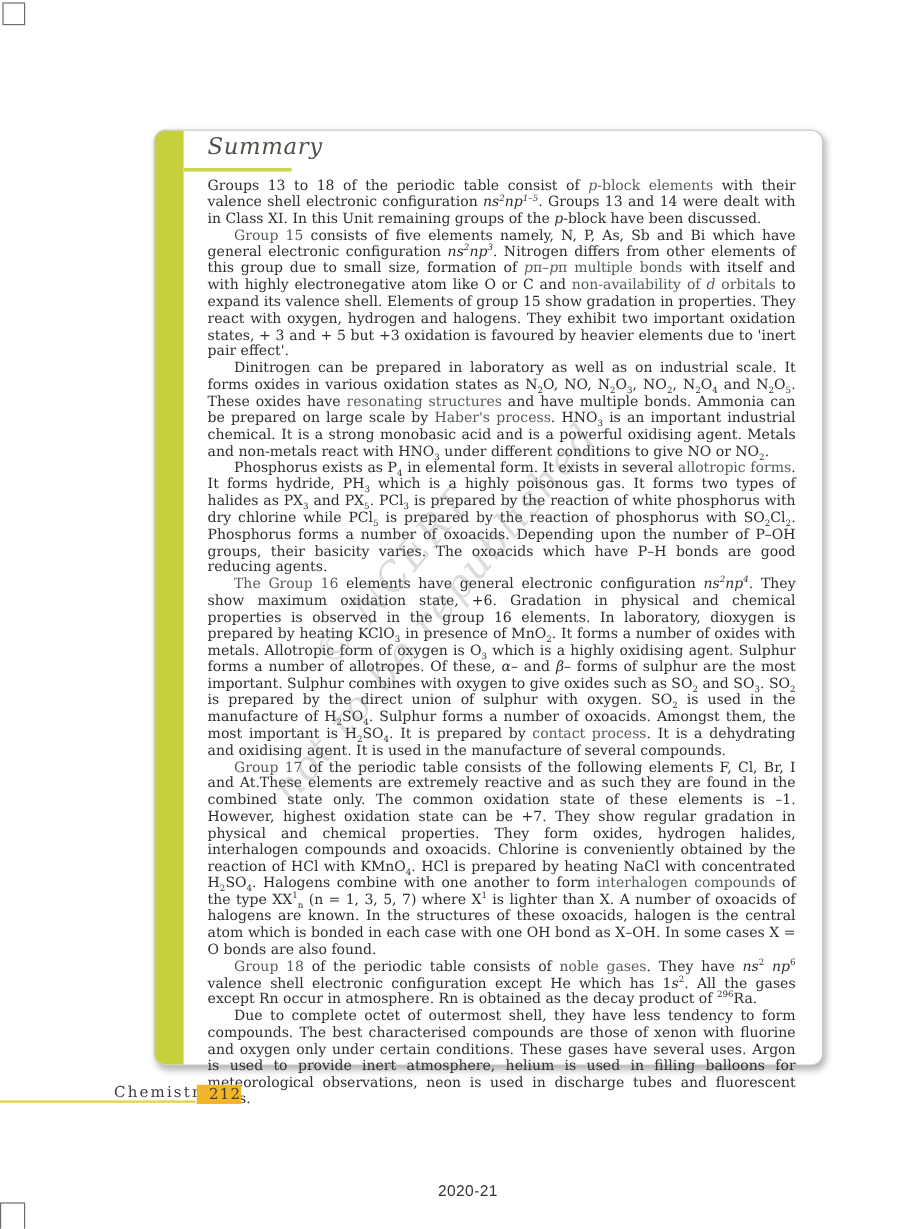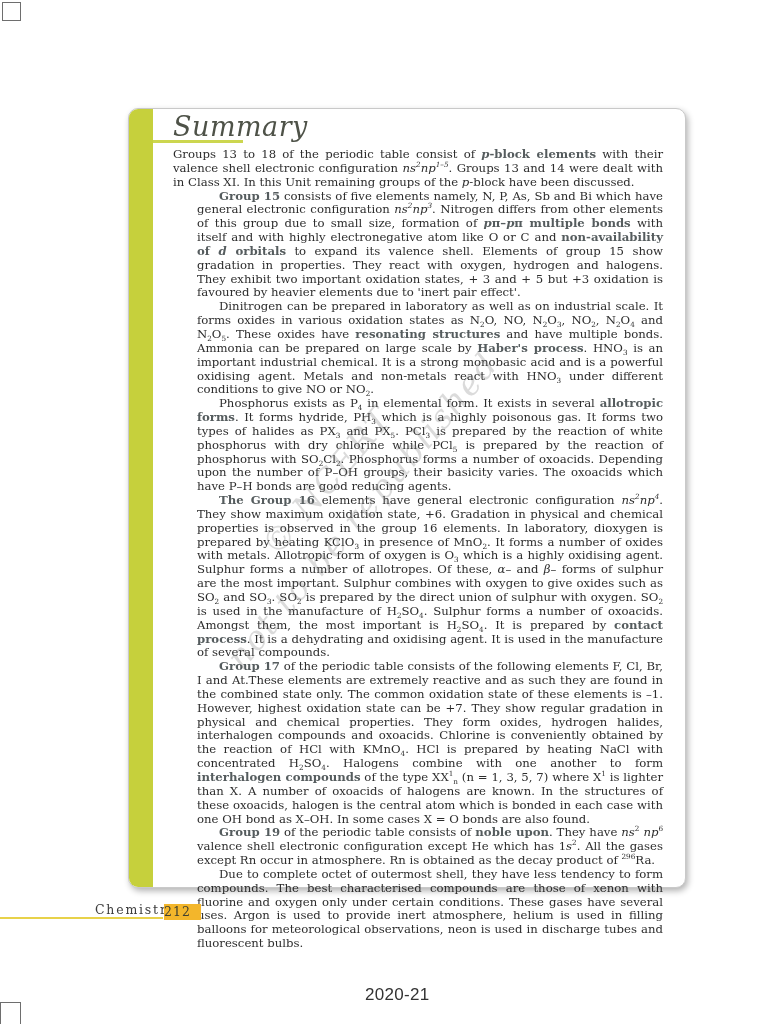--- a/index.html
+++ b/index.html
@@ -18,34 +18,34 @@
     background:#ffffff;border:1px solid #c9c9c9;border-radius:10px;
     box-shadow:2px 3px 6px rgba(0,0,0,0.30);
   }
   .accent-bar{
     position:absolute;left:0;top:0;width:24px;height:100%;
     background:#c6d03c;border-radius:9px 0 0 9px;
   }
   .title{
     position:absolute;left:44px;top:2px;margin:0;
     font-family:"DejaVu Serif", serif;font-style:italic;font-weight:500;
-    font-size:27px;color:#4e5248;letter-spacing:0.5px;
+    font-size:19px;color:#4e5248;letter-spacing:0.5px;
   }
   .title-underline{
     position:absolute;left:24px;top:31px;width:90px;height:2.5px;
     background:#ccd64f;
   }
   .text{
     position:absolute;left:44px;top:39px;width:490px;
     font-size:11.7px;line-height:13.85px;color:#2d2d2d;
     text-align:justify;
   }
   .text p{margin:0;}
-  .text p + p{text-indent:22px;margin-left:24px;}
-  .term{font-weight:bold;color:#555c5e;}
+  .text p + p{text-indent:22px;}
+  .term{font-weight:normal;color:#555c5e;}
   sup,sub{font-size:0.62em;line-height:0;}
   i sup, i sub{font-style:italic;}
 
   
   .watermark{
     position:absolute;left:130px;top:450px;width:430px;
     transform:rotate(-50deg);text-align:center;pointer-events:none;
     font-style:italic;font-size:33px;line-height:46px;letter-spacing:2px;
     color:rgba(125,125,125,0.28);
   }
@@ -54,46 +54,46 @@
   .footer-title{
     position:absolute;left:95px;top:902px;font-size:12.5px;
     letter-spacing:1.8px;color:#3c3c3c;
   }
   .footer-rule{
     position:absolute;left:0;top:917px;width:163px;height:2px;background:#e8d24a;
   }
   .page-badge{
     position:absolute;left:164px;top:904px;width:37px;height:16px;
     background:#f3b62b;color:#41412f;font-size:12.5px;letter-spacing:1px;
-    text-align:left;line-height:16px;
+    text-align:right;line-height:16px;
   }
   .year{
     position:absolute;left:365px;top:985px;
-    font-family:"Liberation Sans", sans-serif;font-size:17px;color:#333333;
+    font-family:"Liberation Sans", sans-serif;font-size:13px;color:#333333;
     letter-spacing:0.3px;
   }
 </style>
 </head>
 <body>
 
 <div class="crop crop-tl"></div>
 <div class="crop crop-bl"></div>
 
 <div class="card">
   <div class="accent-bar"></div>
   <h1 class="title">Summary</h1>
   <div class="title-underline"></div>
   <div class="text">
       <p>Groups 13 to 18 of the periodic table consist of <span class="term"><i>p</i>-block elements</span> with their valence shell electronic configuration <i>ns<sup>2</sup>np<sup>1–5</sup></i>. Groups 13 and 14 were dealt with in Class XI. In this Unit  remaining groups of the <i>p</i>-block have been discussed.</p>
       <p><span class="term">Group 15</span> consists of five elements namely, N, P, As, Sb and Bi which have general electronic configuration <i>ns<sup>2</sup>np<sup>3</sup></i>. Nitrogen differs from other elements of this group due to small size,  formation of <span class="term"><i>p</i>π–<i>p</i>π multiple bonds</span> with itself and with highly electronegative atom like O or C and <span class="term">non-availability of <i>d</i> orbitals</span> to expand its valence shell. Elements of group 15 show gradation in properties. They react with oxygen, hydrogen and halogens. They exhibit two important oxidation states, + 3 and + 5 but +3 oxidation is favoured by heavier elements due to 'inert pair effect'.</p>
       <p>Dinitrogen can be prepared in laboratory as well as on industrial scale. It forms oxides in various oxidation states as N<sub>2</sub>O, NO, N<sub>2</sub>O<sub>3</sub>, NO<sub>2</sub>, N<sub>2</sub>O<sub>4</sub> and N<sub>2</sub>O<sub>5</sub>. These oxides have <span class="term">resonating structures</span> and have multiple bonds. Ammonia can be prepared on large scale by <span class="term">Haber's process</span>. HNO<sub>3</sub> is an important industrial chemical. It is a strong monobasic acid and is a powerful oxidising agent. Metals and non-metals react with HNO<sub>3</sub> under different conditions to give NO or NO<sub>2</sub>.</p>
       <p>Phosphorus exists as P<sub>4</sub> in elemental form. It exists in several <span class="term">allotropic forms</span>. It forms hydride, PH<sub>3</sub> which is a highly poisonous gas. It forms two types of halides as PX<sub>3</sub> and PX<sub>5</sub>. PCl<sub>3</sub> is prepared by the reaction of white phosphorus with dry chlorine while PCl<sub>5</sub> is prepared by the reaction of phosphorus with SO<sub>2</sub>Cl<sub>2</sub>. Phosphorus forms a number of oxoacids. Depending upon the number of P–OH groups, their basicity varies. The oxoacids which have P–H bonds are good  reducing agents.</p>
       <p><span class="term">The Group 16</span> elements have general electronic configuration <i>ns<sup>2</sup>np<sup>4</sup></i>. They show maximum oxidation state, +6. Gradation in physical and chemical properties is observed in the group 16 elements. In laboratory, dioxygen is prepared by heating KClO<sub>3</sub> in presence of MnO<sub>2</sub>. It forms a number of oxides with metals. Allotropic form of oxygen is O<sub>3</sub> which is a highly oxidising agent. Sulphur forms a number of allotropes. Of these, <i>α</i>– and <i>β</i>– forms of sulphur are the most important. Sulphur combines with oxygen to give oxides such as SO<sub>2</sub> and SO<sub>3</sub>. SO<sub>2</sub> is prepared by the direct union of sulphur with oxygen. SO<sub>2</sub> is used in the manufacture of H<sub>2</sub>SO<sub>4</sub>. Sulphur forms a number of oxoacids. Amongst them, the most important is H<sub>2</sub>SO<sub>4</sub>. It is prepared by <span class="term">contact process</span>. It is a dehydrating and oxidising agent. It is used in the manufacture of several compounds.</p>
       <p><span class="term">Group 17</span> of the periodic table consists of the following elements F, Cl, Br, I and At.These elements are extremely reactive and as such they are found in the combined state only. The common oxidation state of these elements is –1. However, highest oxidation state can be +7. They show regular gradation in physical and chemical properties. They form oxides, hydrogen halides, interhalogen compounds and oxoacids. Chlorine is conveniently obtained by the reaction of HCl with KMnO<sub>4</sub>. HCl is prepared by heating NaCl with concentrated H<sub>2</sub>SO<sub>4</sub>. Halogens combine with one another to form <span class="term">interhalogen compounds</span> of the type XX<sup>1</sup><sub>n</sub> (n = 1, 3, 5, 7) where X<sup>1</sup> is lighter than X. A number of oxoacids of halogens are known. In the structures of these oxoacids, halogen is the central atom which is bonded in each case with one OH bond as X–OH. In some cases X = O bonds are also found.</p>
-      <p><span class="term">Group 19</span> of the periodic table consists of <span class="term">noble upon</span>. They have <i>ns</i><sup>2</sup> <i>np</i><sup>6</sup> valence shell electronic configuration except He which has 1<i>s</i><sup>2</sup>. All the gases except Rn occur in atmosphere. Rn is obtained as the decay product of <sup>296</sup>Ra.</p>
+      <p><span class="term">Group 18</span> of the periodic table consists of <span class="term">noble gases</span>. They have <i>ns</i><sup>2</sup> <i>np</i><sup>6</sup> valence shell electronic configuration except He which has 1<i>s</i><sup>2</sup>. All the gases except Rn occur in atmosphere. Rn is obtained as the decay product of <sup>296</sup>Ra.</p>
       <p>Due to complete octet of outermost shell, they have less tendency to form compounds. The best characterised compounds are those of xenon with fluorine and oxygen only under certain conditions. These gases have several uses. Argon is used to provide inert atmosphere, helium is used in filling balloons for meteorological observations, neon is used in discharge tubes and fluorescent bulbs.</p>
     </div>
 </div>
 
 <div class="watermark">
   <div>© NCERT</div>
   <div>not to be republished</div>
 </div>
 
 <span class="footer-title">Chemistry</span>

